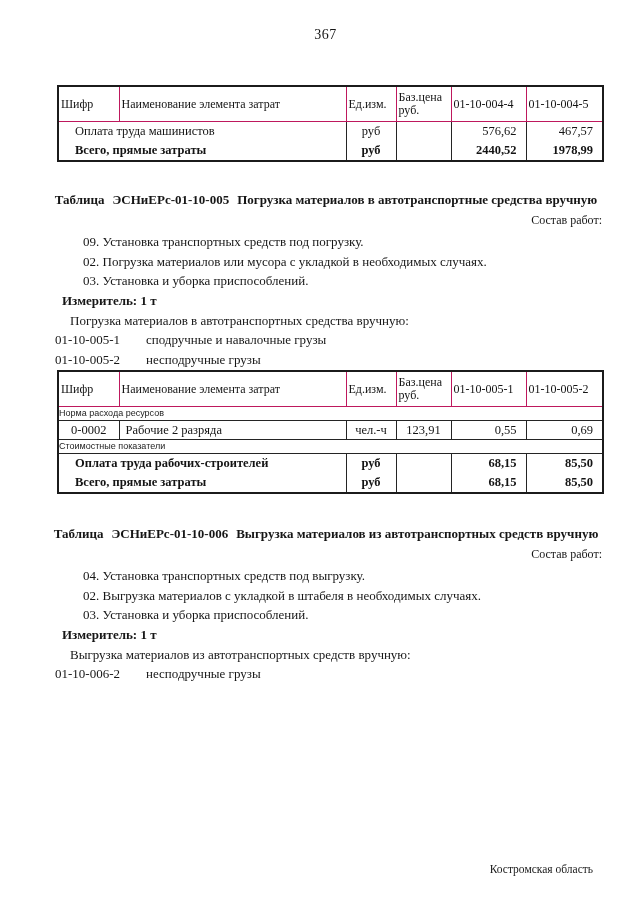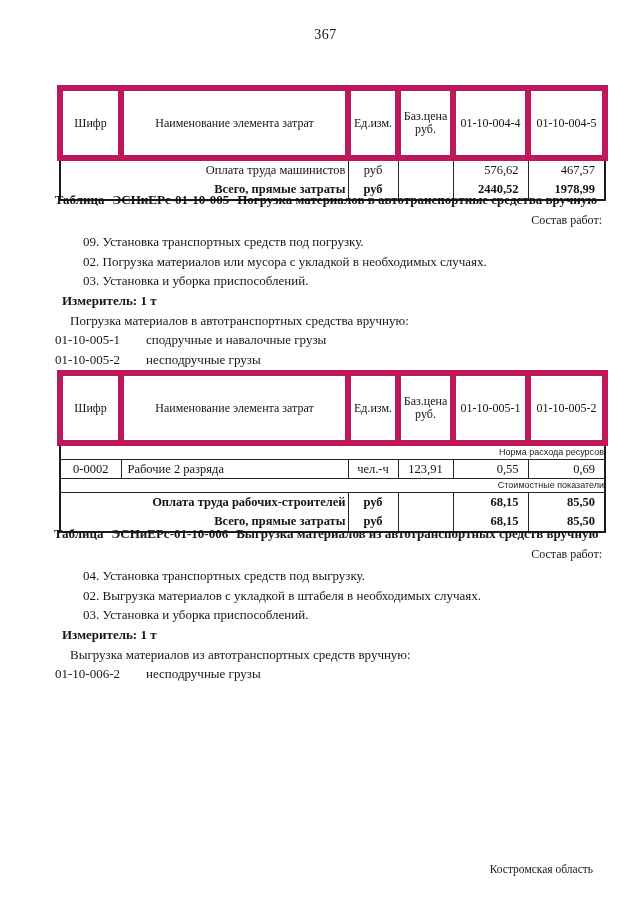--- a/index.html
+++ b/index.html
@@ -16,34 +16,34 @@
     table-layout:fixed;font-size:12.5px;border:2px solid #1b1b1b;color:#141414;}
   #table1{top:85px;}
   #table2{top:370px;}
   table.cost col.c-code{width:61px;}
   table.cost col.c-name{width:227px;}
   table.cost col.c-unit{width:50px;}
   table.cost col.c-base{width:55px;}
   table.cost col.c-v1{width:75px;}
   table.cost col.c-v2{width:77px;}
   table.cost th{
-    border:6px solid #be185d;font-weight:normal;text-align:center;
-    vertical-align:middle;height:26px;padding:19px 2px;font-size:12px;line-height:13px;
+    border:1px solid #be185d;font-weight:normal;text-align:left;
+    vertical-align:middle;height:26px;padding:4px 2px;font-size:12px;line-height:13px;
   }
   table.cost td{padding:0 2px;vertical-align:middle;height:19px;}
   td.vline{border-left:1px solid #242424;border-right:1px solid #242424;}
   tr.resource td{border:1px solid #242424;height:18px;}
   tr.band td{
     border-top:1px solid #242424;border-bottom:1px solid #242424;
     font-family:"Liberation Sans", sans-serif;font-size:9px;height:12px;
-    text-align:right;padding:0 0 1px 0;color:#1d1d1d;
+    text-align:left;padding:0 0 1px 0;color:#1d1d1d;
   }
   .num{text-align:right;padding-right:9px !important;}
   .ctr{text-align:center;}
-  .nm{text-align:right;padding-left:16px !important;}
+  .nm{text-align:left;padding-left:16px !important;}
   .nm2{text-align:left;padding-left:6px !important;}
   tr.b td{font-weight:bold;}
 
   
   .section{position:absolute;left:50px;width:552px;font-size:13px;}
   #sec005{top:190px;}
   #sec006{top:524px;}
   .sec-title{text-align:center;font-weight:bold;font-size:13px;line-height:20px;white-space:nowrap;}
   .sec-title .sp{margin-right:8px;}
   .sec-title .sp:last-child{margin-right:0;}

